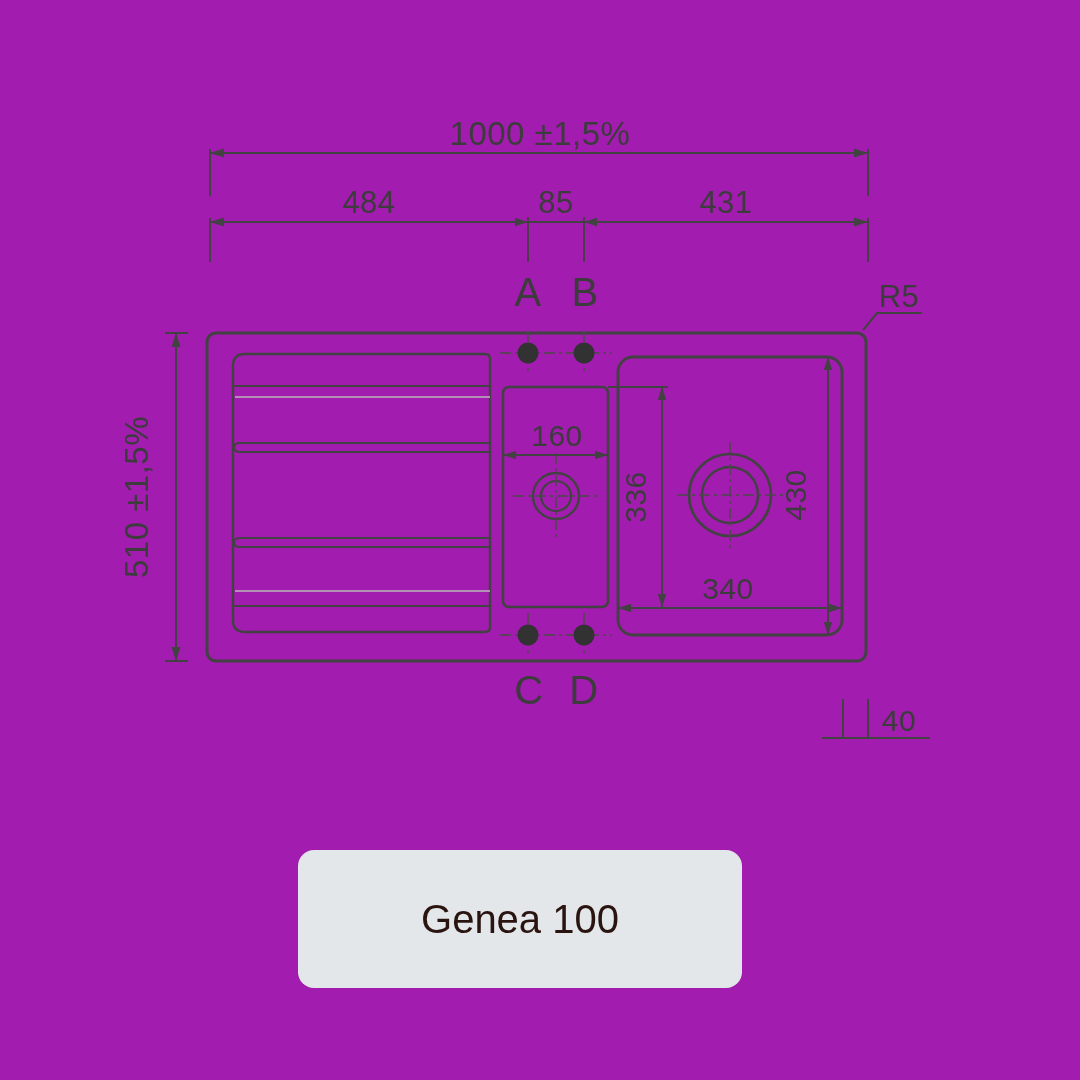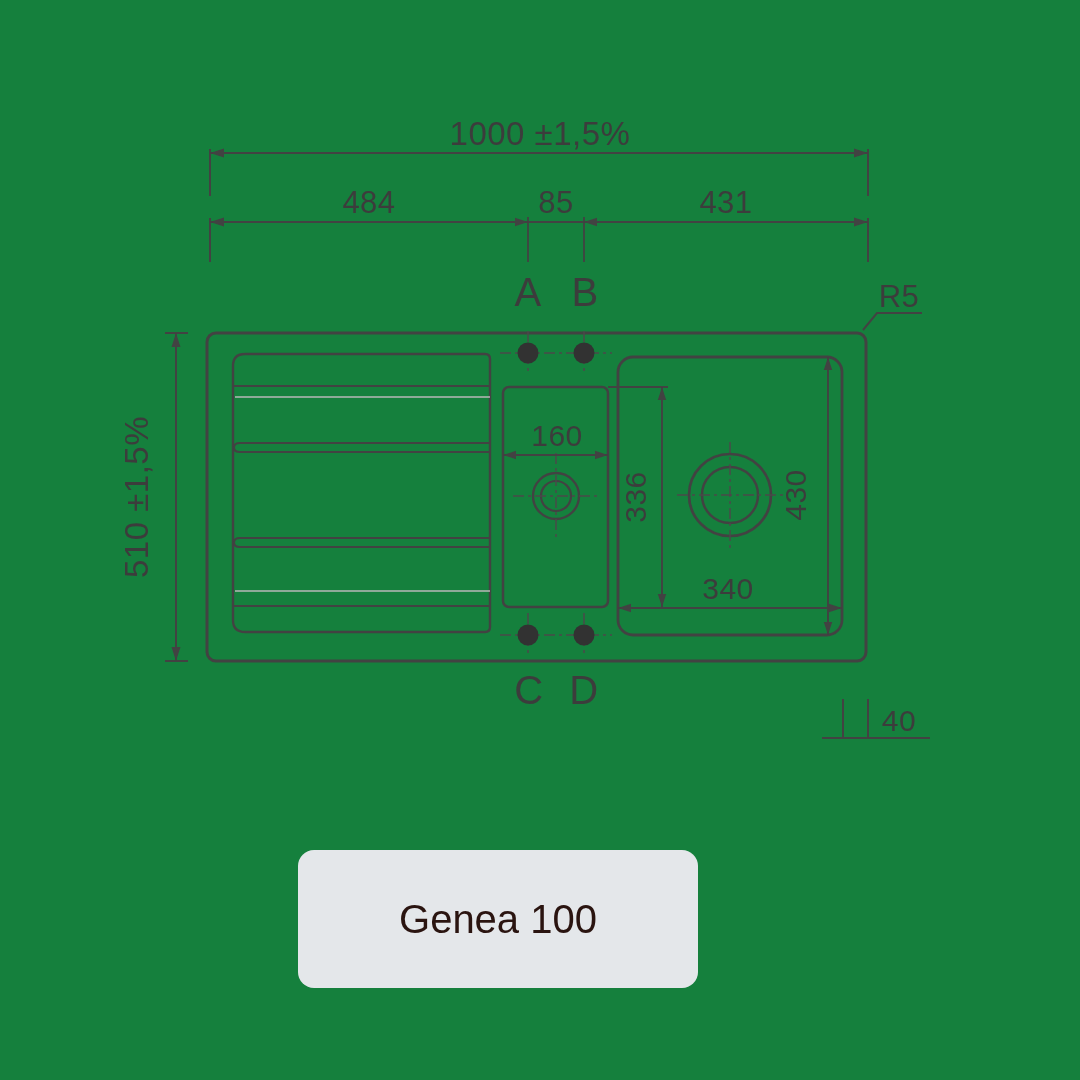--- a/index.html
+++ b/index.html
@@ -1,25 +1,25 @@
 <!DOCTYPE html>
 <html><head>
 <meta charset="utf-8">
 <style>
   html,body{margin:0;padding:0;background:#ffffff;}
-  #stage{position:relative;width:1080px;height:1080px;background:#15803d;overflow:hidden;
+  #stage{position:relative;width:1080px;height:1080px;background:#a21caf;overflow:hidden;
          font-family:"Liberation Sans",sans-serif;}
   #drawing{position:absolute;left:0;top:0;}
   .ln{stroke:#424242;fill:none;}
   .thin{stroke:#b9b9b9;fill:none;}
   .dimtxt{fill:#3c3c3c;font-family:"Liberation Sans",sans-serif;letter-spacing:0.5px;}
   .arrow{fill:#424242;stroke:none;}
   .hole{fill:#323232;stroke:none;}
   .cl{stroke:#4a4a4a;fill:none;stroke-width:1.5;stroke-dasharray:11 4 3 4;}
-  #caption{position:absolute;left:298px;top:850px;width:400px;height:138px;
+  #caption{position:absolute;left:298px;top:850px;width:444px;height:138px;
            background:#e4e7ea;border-radius:16px;display:flex;flex-direction:column;
            align-items:center;justify-content:center;text-align:center;
            color:#2a1410;font-size:40px;line-height:44px;}
 </style>
 </head>
 <body>
 
 <div id="stage">
 
   <svg id="drawing" width="1080" height="1080" viewBox="0 0 1080 1080">

